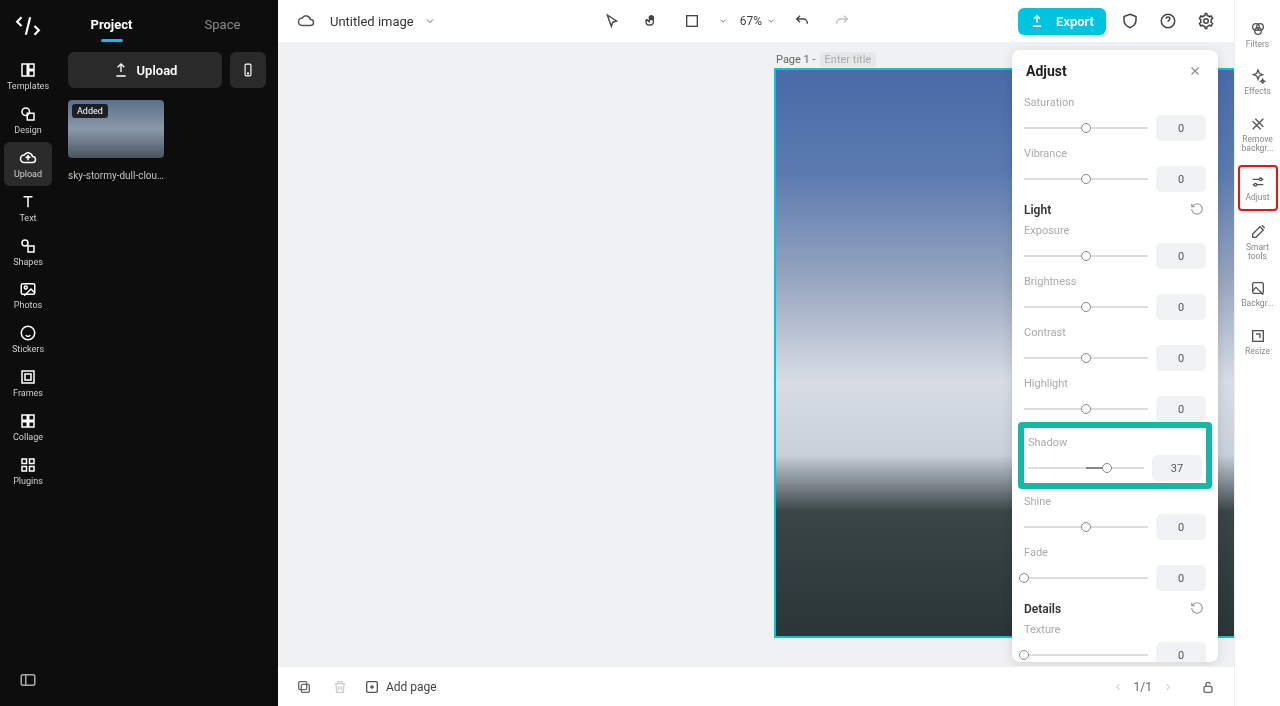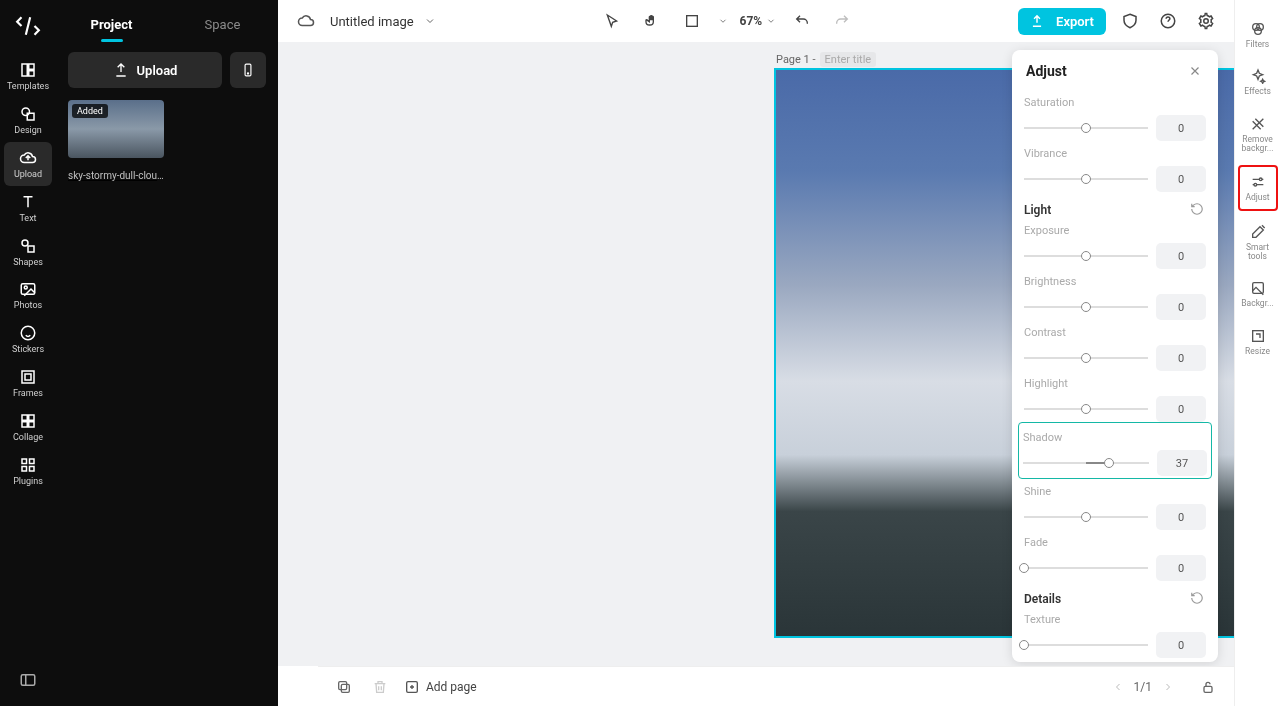--- a/index.html
+++ b/index.html
@@ -32,21 +32,21 @@
 .asset-badge { position:absolute; top:4px; left:4px; background:rgba(0,0,0,0.75); color:#fff; font-size:9px; padding:2px 5px; border-radius:3px;}
 .asset-name { font-size:10px; color:#c0c0c0; margin-top:12px; white-space:nowrap; overflow:hidden; text-overflow:ellipsis;}
 
 
 .main { flex:1; display:flex; flex-direction:column; background:#fff; }
 .topbar { height: 42px; display:flex; align-items:center; padding: 0 14px; gap:10px; border-bottom: none; }
 .tb-left { display:flex; align-items:center; gap:10px; }
 .tb-title { font-size:13px; color:#333;text-align:right; }
 .tb-center { flex:1; display:flex; align-items:center; justify-content:center; gap:12px; }
 .tb-ico { width:28px; height:28px; display:flex; align-items:center; justify-content:center; color:#444; border-radius:4px; cursor:pointer;}
-.tb-zoom { font-size:12px; color:#444; display:flex; align-items:center; gap:4px;font-weight:bold;}
+.tb-zoom { font-size:12px; color:#444; display:flex; align-items:center; gap:4px;}
 .tb-right { display:flex; align-items:center; gap:10px; }
 .export-btn { background:#00c4e0; color:#fff; font-size:13px; font-weight:600; padding:6px 12px; border-radius:6px; display:flex; align-items:center; gap:12px; cursor:pointer;}
 .tb-circ { width:28px; height:28px; display:flex; align-items:center; justify-content:center; color:#444; cursor:pointer;}
 
 .canvas-wrap { flex:1; background:#f0f1f3; position:relative; overflow:hidden;}
 .page-title { position:absolute; left:498px; top:10px; font-size:11px; color:#666; display:flex; align-items:center; gap:4px;}
 .page-title-input { font-size:11px; color:#aaa; background:#e6e7e9; border-radius:3px; padding:1px 5px;}
 .canvas-img { position:absolute; left:496px; top:26px; width:520px; height:570px; border:2px solid #00c4e0; background: linear-gradient(to bottom, #4a6aa8 0%, #5a7ab0 18%, #9aa8c0 38%, #d8dde5 55%, #c8d0da 68%, #3a4548 78%, #2a3538 100%); }
 
 
@@ -57,29 +57,29 @@
 .ap-body { flex:1; overflow-y:hidden; padding: 0 12px 23px; }
 .ap-section-title { font-size:12px; font-weight:600; color:#333; margin:10px 0 6px; display:flex; align-items:center; justify-content:space-between;}
 .ap-reset { width:16px; height:16px; color:#999; cursor:pointer;}
 .ap-field-label { font-size:11px; color:#aaa; margin-top:6px;}
 .ap-row { display:flex; align-items:center; gap:8px; margin-top:6px;}
 .ap-slider { flex:1; height:14px; position:relative;}
 .ap-track { position:absolute; left:0; right:0; top:50%; height:2px; background:#ddd; transform:translateY(-50%);}
 .ap-fill { position:absolute; top:50%; height:2px; background:#888; transform:translateY(-50%);}
 .ap-thumb { position:absolute; top:50%; width:10px; height:10px; border-radius:50%; background:#fff; border:1.5px solid #888; transform:translate(-50%,-50%);}
 .ap-value { width:50px; height:26px; background:#f1f2f4; border-radius:5px; display:flex; align-items:center; justify-content:center; font-size:11px; color:#555;}
-.ap-field-wrap.highlighted { border:1px solid #14b8a6; border-radius:4px; padding:2px 4px; margin-left:-6px; margin-right:-6px;}
+.ap-field-wrap.highlighted { border:6px solid #14b8a6; border-radius:4px; padding:2px 4px; margin-left:-6px; margin-right:-6px;}
 .right-rail { width:46px; background:#fff; border-left:1px solid #eee; display:flex; flex-direction:column; align-items:center; padding-top:14px; gap:6px;}
 .rr-item { width:40px; display:flex; flex-direction:column; align-items:center; padding:6px 0; border-radius:6px; cursor:pointer; }
 .rr-item.highlight-box { border:2px solid #e11; border-radius:4px; }
 .rr-ico { width:18px; height:18px; color:#555; display:flex; align-items:center; justify-content:center;}
 .rr-label { font-size:8.5px; color:#888; margin-top:2px; text-align:center; line-height:1.1;}
 
 
-.bottombar { height:40px; border-top:1px solid #eee; display:flex; align-items:center; padding:0 14px; gap:12px; background:#fff;margin-left:40px;}
+.bottombar { height:40px; border-top:1px solid #eee; display:flex; align-items:center; padding:0 14px; gap:12px; background:#fff;}
 .bb-left { display:flex; align-items:center; gap:12px;}
 .bb-ico { width:24px; height:24px; display:flex; align-items:center; justify-content:center; color:#666; cursor:pointer;}
 .bb-ico.disabled { color:#ccc; cursor:default;}
 .addpage { display:flex; align-items:center; gap:6px; font-size:12px; color:#444; cursor:pointer;}
 .bb-spacer { flex:1; }
 .bb-pager { display:flex; align-items:center; gap:10px; font-size:12px; color:#666;}
 .bb-lock { width:24px; height:24px; display:flex; align-items:center; justify-content:center; color:#666; margin-left:10px;}
 
 svg { display:block; }
 </style>

